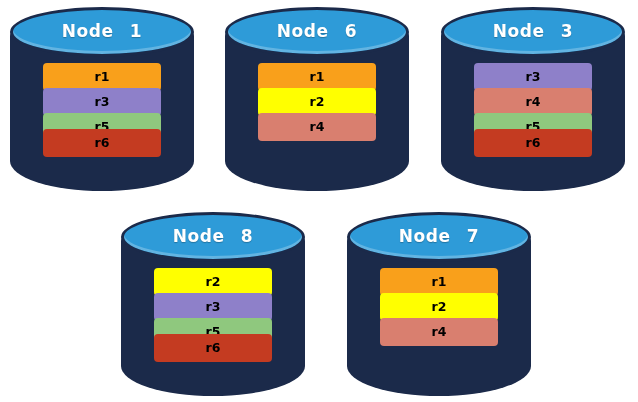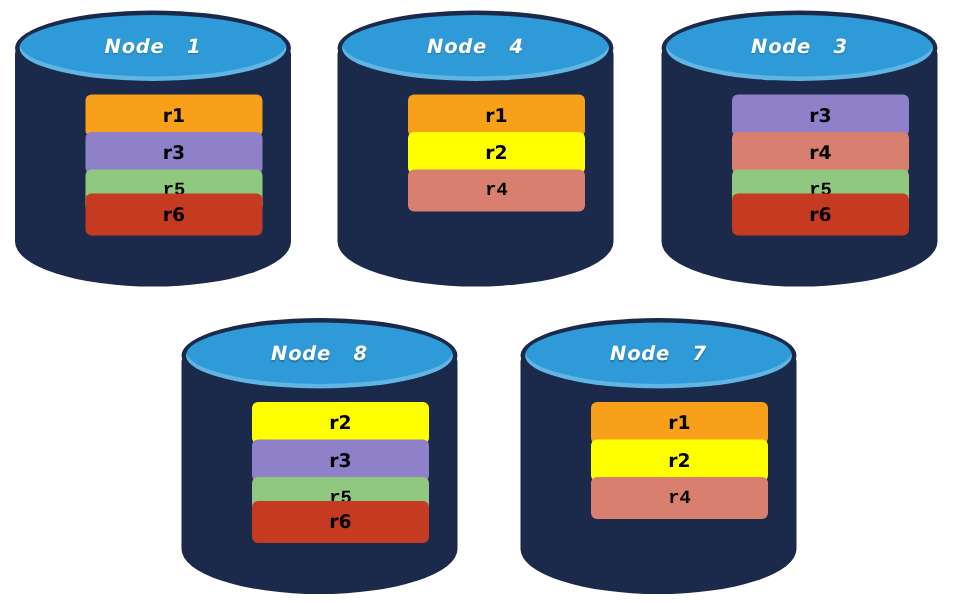--- a/index.html
+++ b/index.html
@@ -21,38 +21,36 @@
     background:#2E9BD8;
     border:3px solid #1B2A4A;
     border-radius:50%;
     box-sizing:border-box;
     box-shadow:inset 0 -3px 0 rgba(255,255,255,0.25);
     display:flex;align-items:center;justify-content:center;
     z-index:2;
   }
   .node-title{
     color:#FFFFFF;
-    font-size:13px;font-weight:bold;
+    font-size:17px;font-weight:bold;
     word-spacing:10px;letter-spacing:0.5px;
     text-shadow:0 1px 1px rgba(0,0,0,0.25);
     margin-top:-2px;
-    font-style:italic;
   }
   .bars{position:absolute;left:0;top:0;right:0;bottom:0;z-index:3;}
   .bar{
     position:absolute;left:33px;width:118px;height:28px;
     border-radius:4px;
     display:flex;align-items:center;justify-content:center;
     color:#000000;font-size:12.5px;font-weight:bold;
     line-height:16px;
-    margin-left:14px;
   }
   .bar:nth-child(1){top:56px;}
   .bar:nth-child(2){top:81px;}
-  .bar:nth-child(3){top:106px;font-family:Liberation Mono, monospace;}
+  .bar:nth-child(3){top:106px;}
   .bar:nth-child(4){top:122px;}
   
   .pos-n1{left:10px;top:7px;}
   .pos-n2{left:225px;top:7px;}
   .pos-n3{left:441px;top:7px;}
   .pos-n4{left:121px;top:212px;}
   .pos-n5{left:347px;top:212px;}
 </style>
 </head>
 <body>
@@ -68,21 +66,21 @@
       <div class="bar" style="background: rgb(249, 160, 27);">r1</div>
       <div class="bar" style="background: rgb(142, 128, 201);">r3</div>
       <div class="bar" style="background: rgb(143, 200, 126);">r5</div>
       <div class="bar" style="background: rgb(196, 59, 33);">r6</div>
     </div>
   </div>
 
   <div class="cylinder pos-n2">
     <div class="cyl-body"></div>
     <div class="cyl-top">
-      <span class="node-title">Node 4</span>
+      <span class="node-title">Node 6</span>
     </div>
     <div class="bars">
       <div class="bar" style="background: rgb(249, 160, 27);">r1</div>
       <div class="bar" style="background: rgb(255, 255, 0);">r2</div>
       <div class="bar" style="background: rgb(217, 127, 111);">r4</div>
     </div>
   </div>
 
   <div class="cylinder pos-n3">
     <div class="cyl-body"></div>

